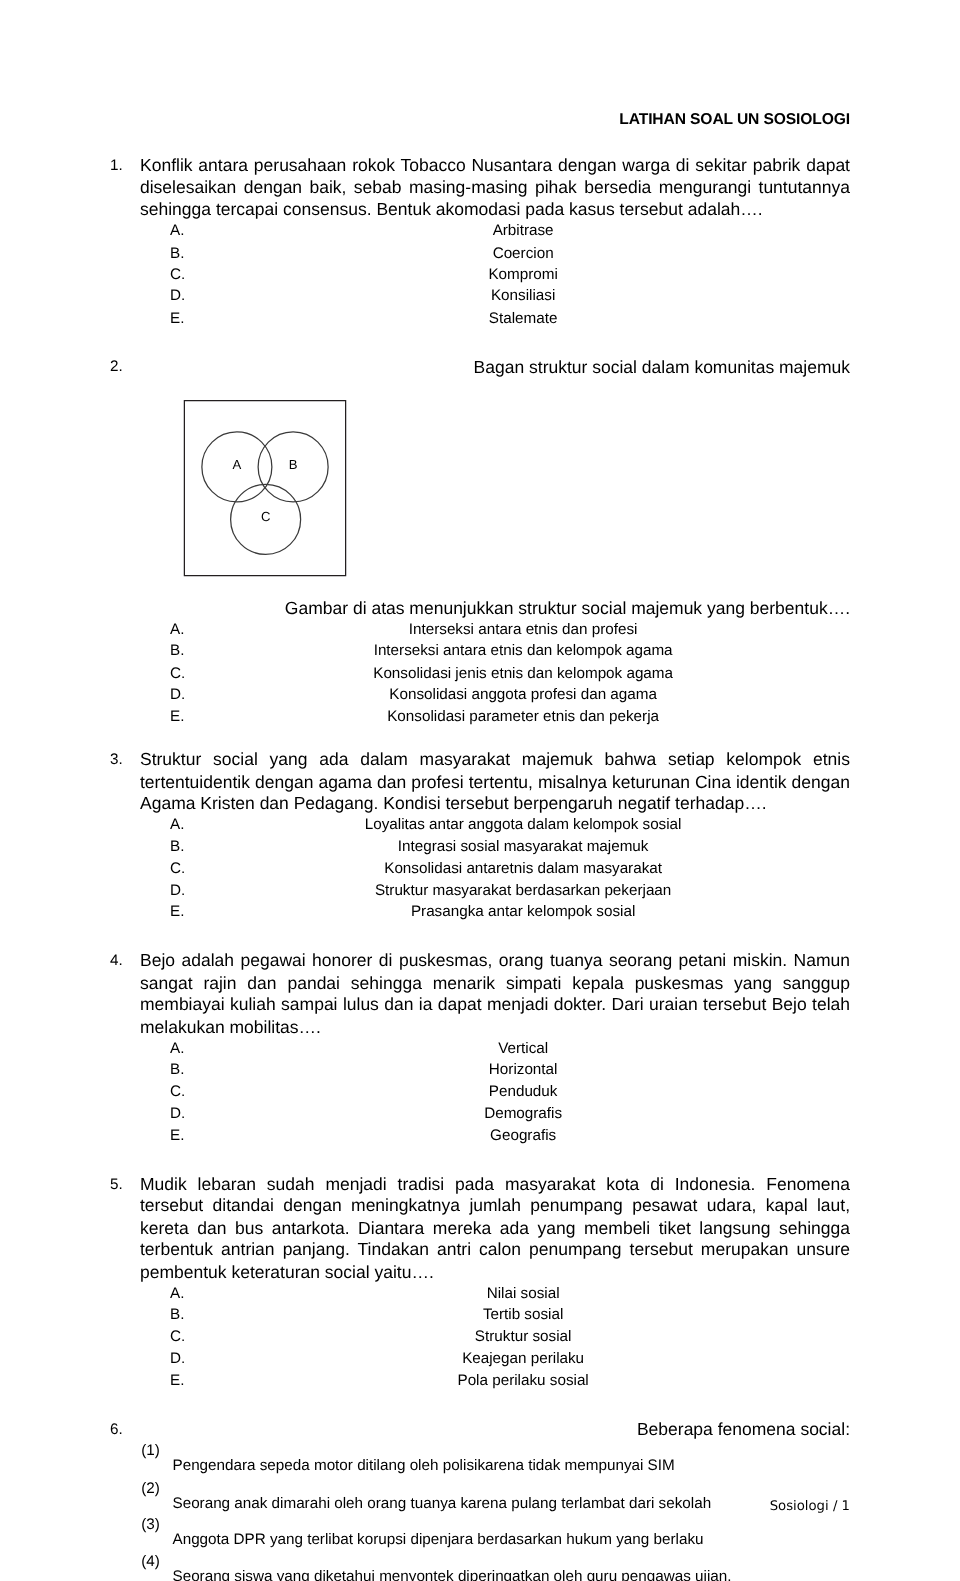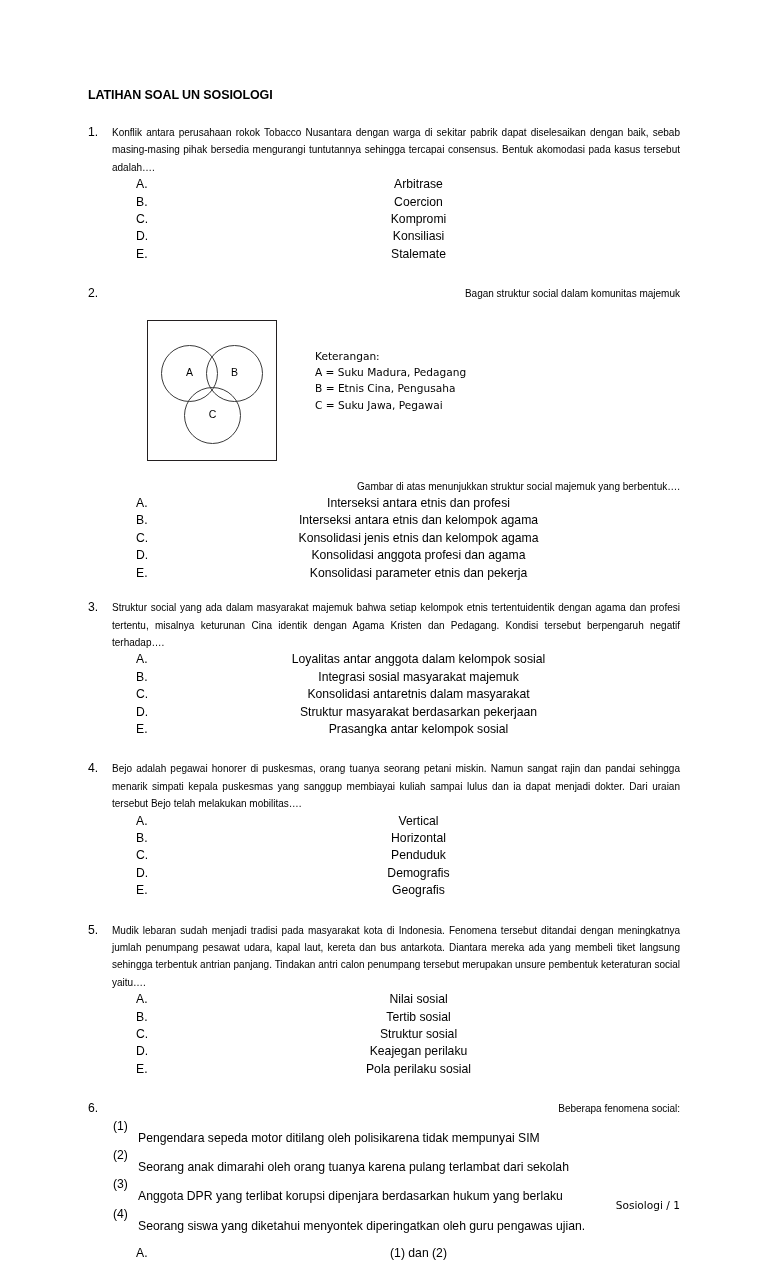--- a/index.html
+++ b/index.html
@@ -19,21 +19,21 @@
     box-sizing: border-box;
     overflow: hidden;
   }
   .content {
     position: absolute;
     left: 88px;
     top: 88px;
     width: 592px;
   }
   .doc-title {
-    text-align: left;
+    text-align: right;
     font-size: 12.5px;
     font-weight: bold;
     letter-spacing: -0.1px;
     margin: 0 0 21px 0;
     line-height: 1.2;
   }
 
   
   .q {
     margin-bottom: 0;
@@ -43,21 +43,21 @@
     align-items: flex-start;
   }
   .q-num {
     width: 24px;
     flex: 0 0 24px;
     font-size: 12.2px;
     line-height: 17.4px;
   }
   .q-body {
     flex: 1 1 auto;
-    font-size: 10px;
+    font-size: 14px;
     line-height: 17.4px;
     text-align: justify;
     text-justify: inter-word;
   }
   .q-body.nojust {
     text-align: right;
   }
 
   
   .opts {
@@ -207,26 +207,20 @@
           <div class="circ circ-a">
             <span>A</span>
           </div>
           <div class="circ circ-b">
             <span>B</span>
           </div>
           <div class="circ circ-c">
             <span>C</span>
           </div>
         </div>
-        <div class="keterangan">
-          <div>Keterangan:</div>
-          <div>A = Suku Madura, Pedagang</div>
-          <div>B = Etnis Cina, Pengusaha</div>
-          <div>C = Suku Jawa, Pegawai</div>
-        </div>
       </div>
 
       <div class="spacer-md"></div>
 
       <div class="q-row">
         <div class="q-num"></div>
         <div class="q-body nojust">Gambar di atas menunjukkan struktur social majemuk yang berbentuk….</div>
       </div>
       <div class="opts">
         <div class="opt">

